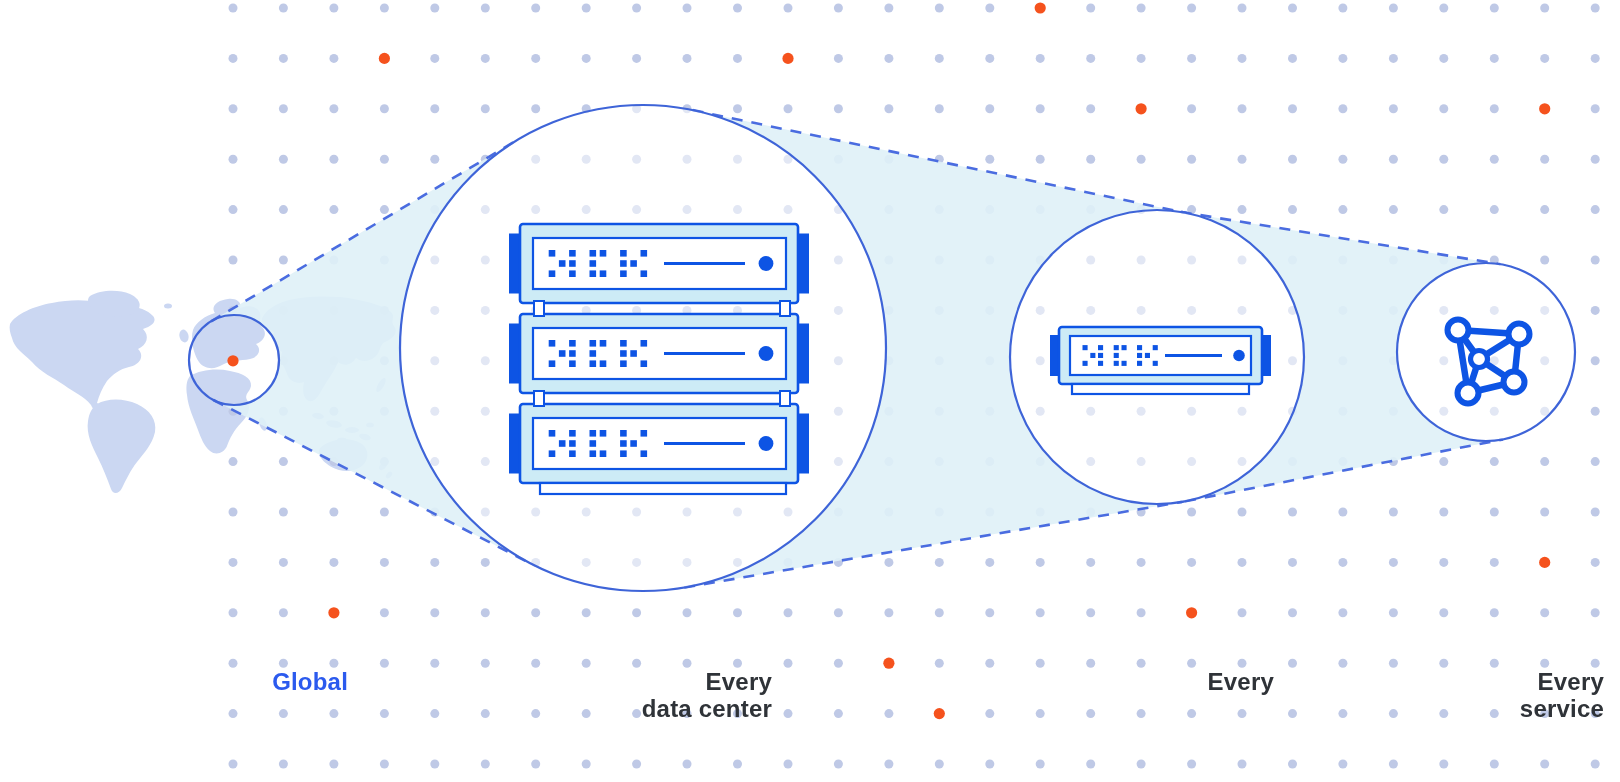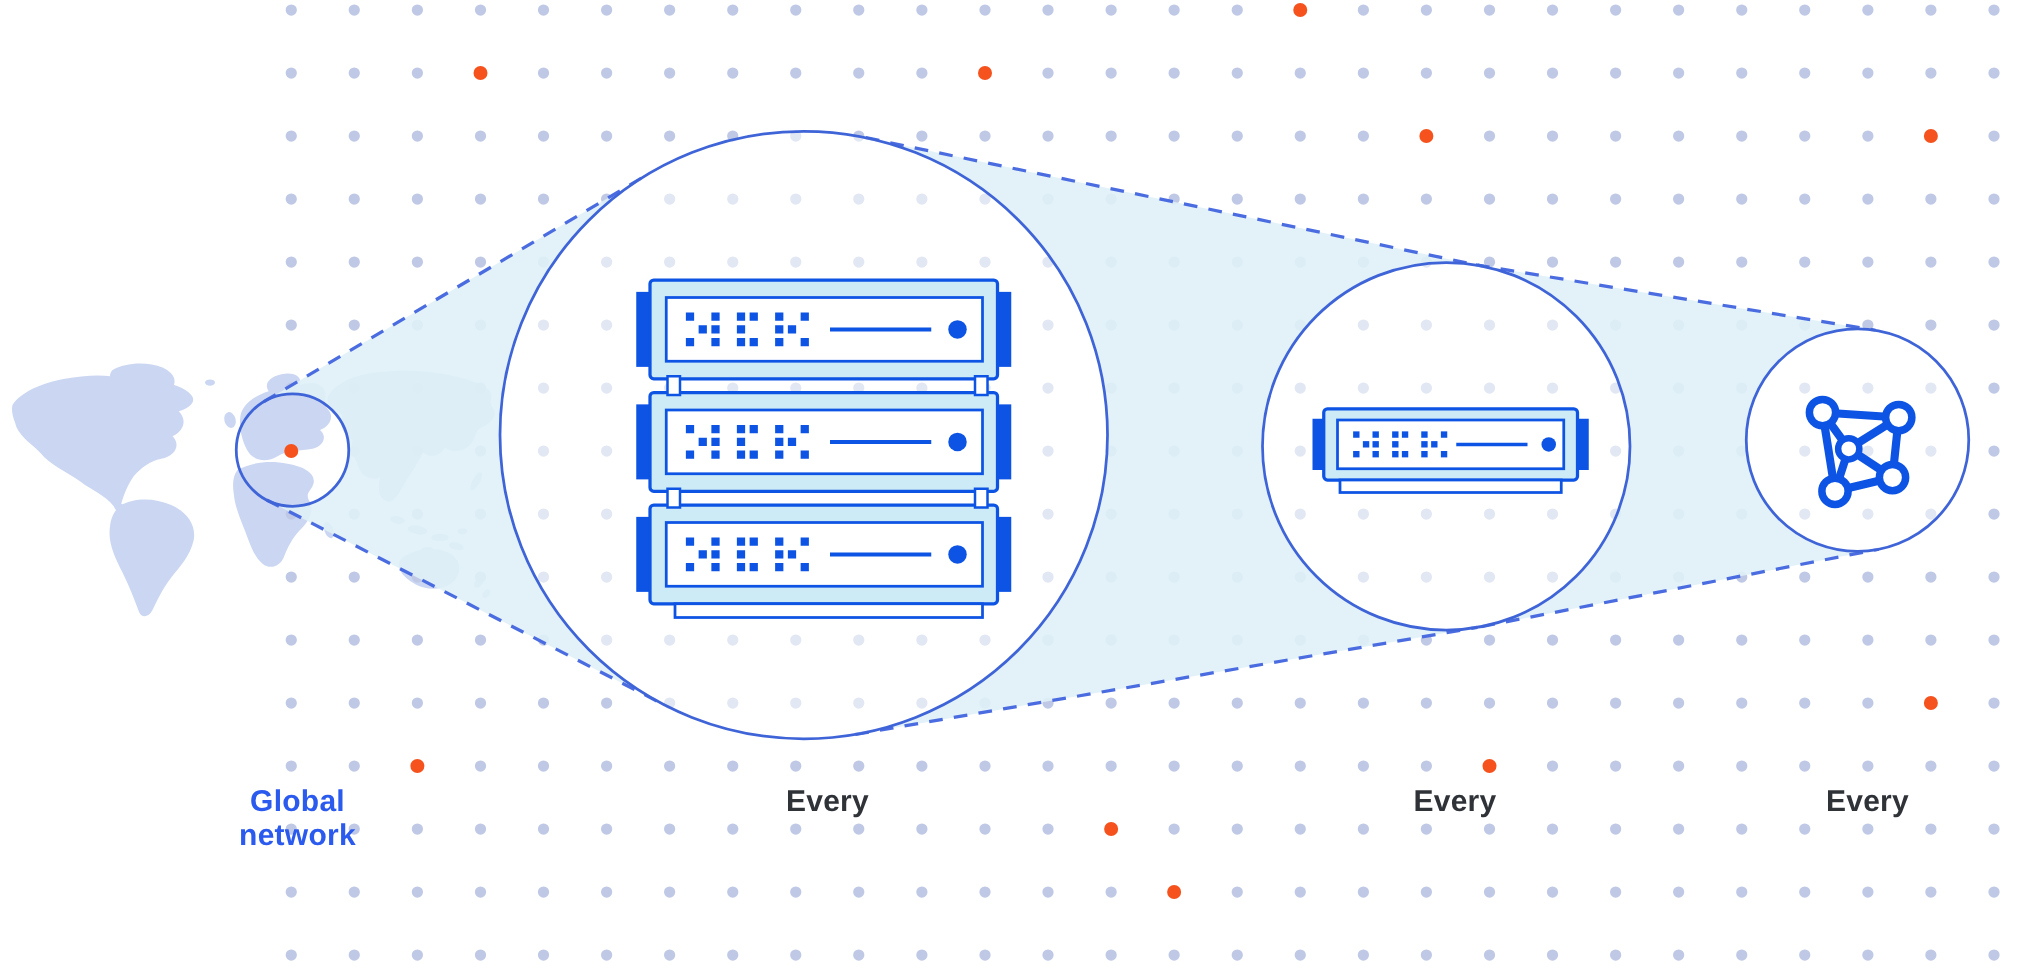--- a/index.html
+++ b/index.html
@@ -6,23 +6,23 @@
   .canvas{
     position:relative;
     width:1620px;height:782px;
     background:#ffffff;
     overflow:hidden;
     font-family:"Liberation Sans", sans-serif;
   }
   .canvas svg{position:absolute;left:0;top:0;}
   .stage-label{
     position:absolute;
-    top:628px;
+    top:668px;
     width:220px;
-    text-align:center;
+    text-align:right;
     font-weight:700;
     font-size:24px;
     line-height:27px;
     color:#2F3338;
     letter-spacing:.2px;
   }
   .stage-label span{display:block;}
   .stage-label.l0{left:128px;}
   .stage-label.l1{left:552px;}
   .stage-label.l2{left:1054px;}
@@ -645,24 +645,25 @@
         <circle cx="1458" cy="330" r="10.5" fill="#ffffff" stroke="#0D54E4" stroke-width="6"></circle>
         <circle cx="1519" cy="334" r="10.5" fill="#ffffff" stroke="#0D54E4" stroke-width="6"></circle>
         <circle cx="1479" cy="359" r="8.5" fill="#ffffff" stroke="#0D54E4" stroke-width="5.2"></circle>
         <circle cx="1514" cy="382" r="10.5" fill="#ffffff" stroke="#0D54E4" stroke-width="6"></circle>
         <circle cx="1468" cy="393" r="10.5" fill="#ffffff" stroke="#0D54E4" stroke-width="6"></circle>
       </g>
     </svg>
 
   <div class="stage-label l0" style="color: rgb(43, 90, 238);">
     <span>Global</span>
-    <span>network</span>
   </div>
   <div class="stage-label l1" style="color: rgb(47, 51, 56);">
     <span>Every</span>
+    <span>data center</span>
   </div>
   <div class="stage-label l2" style="color: rgb(47, 51, 56);">
     <span>Every</span>
   </div>
   <div class="stage-label l3" style="color: rgb(47, 51, 56);">
     <span>Every</span>
+    <span>service</span>
   </div>
 </div>
 
 </body></html>

